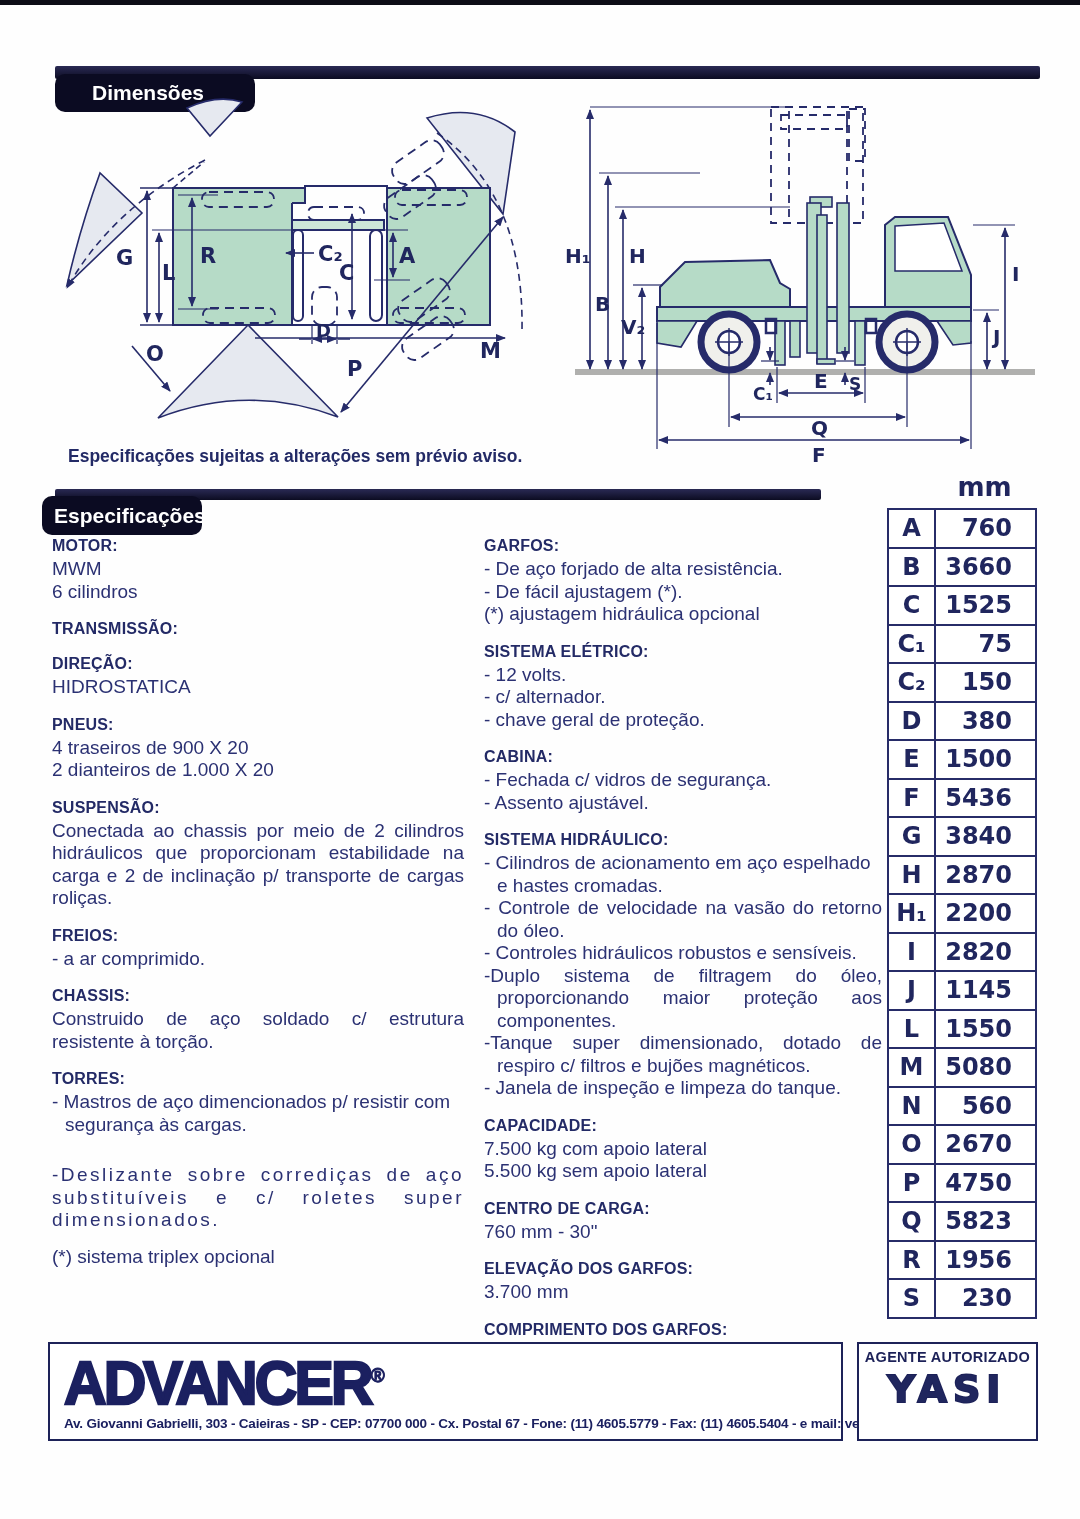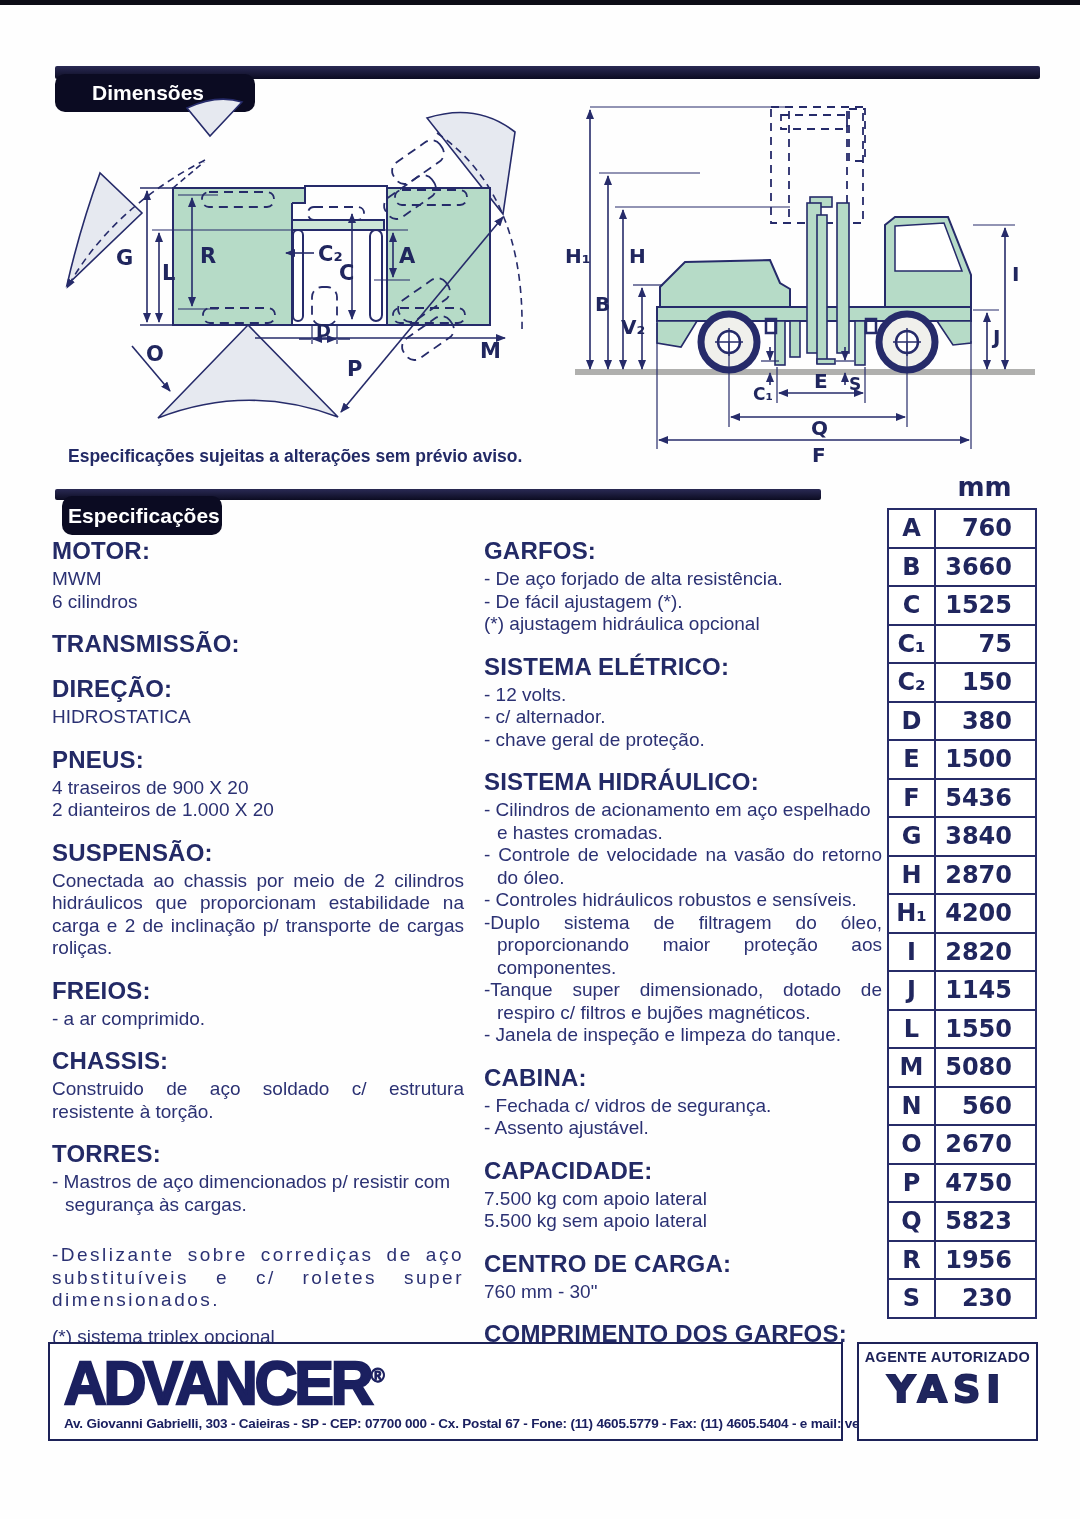--- a/index.html
+++ b/index.html
@@ -20,21 +20,21 @@
   .dt-row + .dt-row{border-top:2px solid #272c68;}
   .dt-letter{width:45px;border-right:2px solid #272c68;display:flex;align-items:center;
              justify-content:center;font-weight:bold;font-size:24px;color:#20265e;
              font-family:"DejaVu Sans","Liberation Sans",sans-serif;}
   .dt-value{flex:1;display:flex;align-items:center;justify-content:flex-end;padding-right:23px;
             font-weight:bold;font-size:24px;color:#20265e;
             font-family:"DejaVu Sans","Liberation Sans",sans-serif;}
   
   .speccol{color:#2b3173;}
   .sec{margin-bottom:17px;}
-  .sec-h{font-size:24px;font-weight:bold;color:#232a66;margin-bottom:3px;letter-spacing:.2px;}
+  .sec-h{font-size:16px;font-weight:bold;color:#232a66;margin-bottom:3px;letter-spacing:.2px;}
   .sec-l{font-size:19px;line-height:22.5px;}
   .just{text-align:justify;}
   .hang{padding-left:13px;text-indent:-13px;}
   .gap-top{margin-top:14px;}
   .lsp{letter-spacing:2.5px;margin-top:28px;}
   
   svg{overflow:visible;}
   svg text{font-family:"DejaVu Sans","Liberation Sans",sans-serif;font-weight:bold;fill:#20265e;}
   
   .fbox{border:2px solid #1d2258;background:#fff;}
@@ -212,21 +212,21 @@
       <text x="251" y="303">E</text>
       <text x="286" y="305" font-size="17">S</text>
       <text x="248" y="350">Q</text>
       <text x="249" y="377">F</text>
     </g>
   </svg>
 
   <div class="abs disclaimer" style="left:68px;top:446px;">Especificações sujeitas a alterações sem prévio aviso.</div>
 
   <div class="abs hbar" style="left:55px;top:489px;width:766px;height:11px;"></div>
-  <div class="abs tab" style="left:62px;top:496px;width:160px;height:39px;padding-left:6px;box-sizing:border-box;">
+  <div class="abs tab" style="left:42px;top:496px;width:160px;height:39px;padding-left:12px;box-sizing:border-box;">
     <span>Especificações</span>
   </div>
 
   <div class="abs mm-label" style="left:936px;top:472px;width:97px;">mm</div>
   <div class="abs dimtable">
     <div class="dt-row">
         <div class="dt-letter">A</div>
         <div class="dt-value">760</div>
       </div>
     <div class="dt-row">
@@ -260,21 +260,21 @@
     <div class="dt-row">
         <div class="dt-letter">G</div>
         <div class="dt-value">3840</div>
       </div>
     <div class="dt-row">
         <div class="dt-letter">H</div>
         <div class="dt-value">2870</div>
       </div>
     <div class="dt-row">
         <div class="dt-letter">H₁</div>
-        <div class="dt-value">4200</div>
+        <div class="dt-value">2200</div>
       </div>
     <div class="dt-row">
         <div class="dt-letter">I</div>
         <div class="dt-value">2820</div>
       </div>
     <div class="dt-row">
         <div class="dt-letter">J</div>
         <div class="dt-value">1145</div>
       </div>
     <div class="dt-row">
@@ -354,43 +354,47 @@
       <div class="sec-h">GARFOS:</div>
       <div class="sec-l hang">- De aço forjado de alta resistência.</div>
       <div class="sec-l hang">- De fácil ajustagem (*).</div>
       <div class="sec-l">(*) ajustagem hidráulica opcional</div>
     </div>
     <div class="sec">
       <div class="sec-h">SISTEMA ELÉTRICO:</div>
       <div class="sec-l hang">- 12 volts.</div>
       <div class="sec-l hang">- c/ alternador.</div>
       <div class="sec-l hang">- chave geral de proteção.</div>
+    </div>
+    <div class="sec">
+      <div class="sec-h">CABINA:</div>
+      <div class="sec-l hang">- Fechada c/ vidros de segurança.</div>
+      <div class="sec-l hang">- Assento ajustável.</div>
     </div>
     <div class="sec">
       <div class="sec-h">SISTEMA HIDRÁULICO:</div>
       <div class="sec-l hang">- Cilindros de acionamento em aço espelhado e hastes cromadas.</div>
       <div class="sec-l hang just">- Controle de velocidade na vasão do retorno do óleo.</div>
       <div class="sec-l hang">- Controles hidráulicos robustos e sensíveis.</div>
       <div class="sec-l hang just">-Duplo sistema de filtragem do óleo, proporcionando maior proteção aos componentes.</div>
       <div class="sec-l hang just">-Tanque super dimensionado, dotado de respiro c/ filtros e bujões magnéticos.</div>
       <div class="sec-l hang">- Janela de inspeção e limpeza do tanque.</div>
     </div>
     <div class="sec">
-      <div class="sec-h">CABINA:</div>
-      <div class="sec-l hang">- Fechada c/ vidros de segurança.</div>
-      <div class="sec-l hang">- Assento ajustável.</div>
-    </div>
-    <div class="sec">
       <div class="sec-h">CAPACIDADE:</div>
       <div class="sec-l">7.500 kg com apoio lateral</div>
       <div class="sec-l">5.500 kg sem apoio lateral</div>
     </div>
     <div class="sec">
       <div class="sec-h">CENTRO DE CARGA:</div>
       <div class="sec-l">760 mm - 30"</div>
+    </div>
+    <div class="sec">
+      <div class="sec-h">ELEVAÇÃO DOS GARFOS:</div>
+      <div class="sec-l">3.700 mm</div>
     </div>
     <div class="sec">
       <div class="sec-h">COMPRIMENTO DOS GARFOS:</div>
       <div class="sec-l">1.520 mm</div>
     </div>
   </div>
 
   <div class="abs fbox" style="left:48px;top:1342px;width:795px;height:99px;box-sizing:border-box;">
     <div class="abs brand" style="left:14px;top:8px;">
       <span>ADVANCER</span><sup>®</sup>

